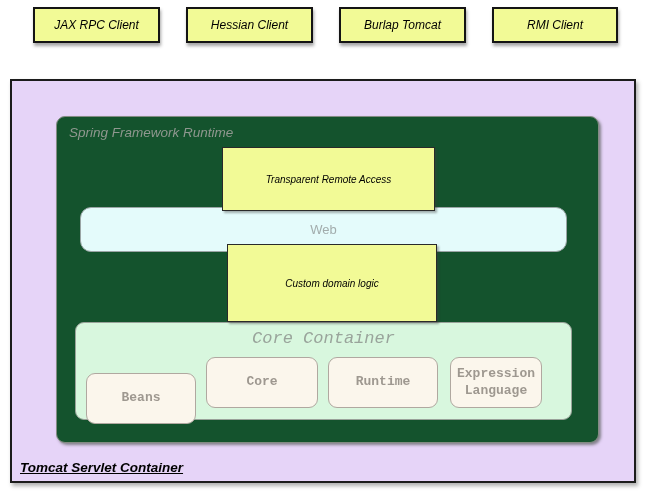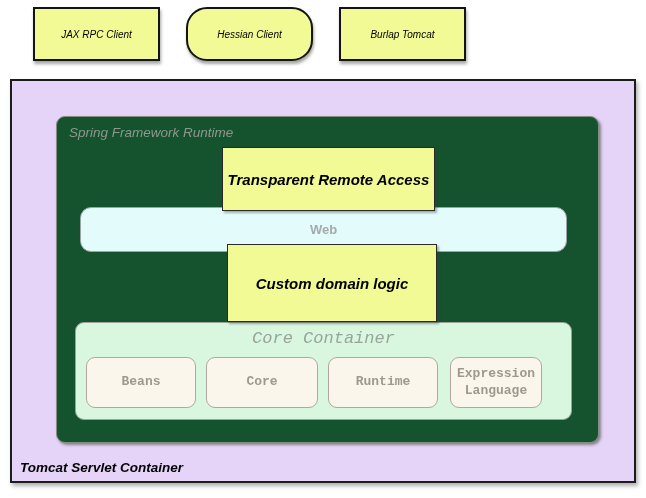--- a/index.html
+++ b/index.html
@@ -14,35 +14,35 @@
     height: 498px;
     background: #ffffff;
     overflow: hidden;
   }
 
   
   .client-box {
     position: absolute;
     top: 7px;
     width: 127px;
-    height: 54px;
+    height: 36px;
     background: #f2fa96;
     border: 2px solid #141414;
     box-shadow: 1px 3px 3px rgba(60,60,60,0.45);
     display: flex;
     align-items: center;
     justify-content: center;
     font-style: italic;
-    font-size: 10px;
+    font-size: 12px;
     color: #000000;
     text-align: center;
     box-sizing: border-box;
   }
   .client-1 { left: 33px; }
-  .client-2 { left: 186px; border-radius: 21px; }
+  .client-2 { left: 186px; }
   .client-3 { left: 339px; }
   .client-4 { left: 492px; width: 126px; }
 
   
   .tomcat {
     position: absolute;
     left: 10px;
     top: 79px;
     width: 626px;
     height: 404px;
@@ -52,20 +52,21 @@
     box-sizing: border-box;
   }
   .tomcat-label {
     position: absolute;
     left: 8px;
     bottom: 6px;
     font-weight: bold;
     font-style: italic;
     font-size: 13.5px;
     color: #000000;
+    text-decoration: underline;
   }
 
   
   .spring-runtime {
     position: absolute;
     left: 44px;
     top: 35px;
     width: 543px;
     height: 327px;
     background: #14532d;
@@ -89,39 +90,39 @@
     left: 23px;
     top: 90px;
     width: 487px;
     height: 45px;
     background: #e4fbfb;
     border: 1px solid #9aa5a5;
     border-radius: 11px;
     display: flex;
     align-items: center;
     justify-content: center;
-    font-weight: bold;
+    font-weight: normal;
     font-size: 13px;
     color: #a2acac;
     z-index: 1;
     box-sizing: border-box;
   }
 
   
   .yellow-box {
     position: absolute;
     background: #f2fa96;
     border: 1.5px solid #2a2a2a;
     box-shadow: 2px 2px 2px rgba(60,60,60,0.4);
     display: flex;
     align-items: center;
     justify-content: center;
-    font-weight: bold;
-    font-style: italic;
-    font-size: 15px;
+    font-weight: normal;
+    font-style: italic;
+    font-size: 10px;
     color: #000000;
     text-align: center;
     z-index: 2;
     box-sizing: border-box;
   }
   .tra-box { left: 165px; top: 30px; width: 213px; height: 64px; }
   .cdl-box { left: 170px; top: 127px; width: 210px; height: 78px; }
 
   
   .core-container {
@@ -157,39 +158,42 @@
     align-items: center;
     justify-content: center;
     font-weight: bold;
     font-size: 13px;
     color: #9e9890;
     text-align: center;
     line-height: 1.25;
     box-sizing: border-box;
     padding: 0 8px;
   }
-  .module-1 { left: 10px;  width: 110px; }
+  .module-1 { left: 10px;  width: 110px; margin-top: 16px; }
   .module-2 { left: 130px; width: 112px; }
   .module-3 { left: 252px; width: 110px; }
   .module-4 { left: 374px; width: 92px; }
 </style>
 </head>
 <body>
 
 <div class="canvas">
 
   <div class="client-box client-1">
     <span>JAX RPC Client</span>
   </div>
   <div class="client-box client-2">
     <span>Hessian Client</span>
   </div>
   <div class="client-box client-3">
     <span>Burlap Tomcat</span>
   </div>
+  <div class="client-box client-4">
+    <span>RMI Client</span>
+  </div>
 
   <div class="tomcat">
 
     <div class="spring-runtime">
       <div class="spring-label">Spring Framework Runtime</div>
 
       <div class="web-bar">
         <span>Web</span>
       </div>
 

